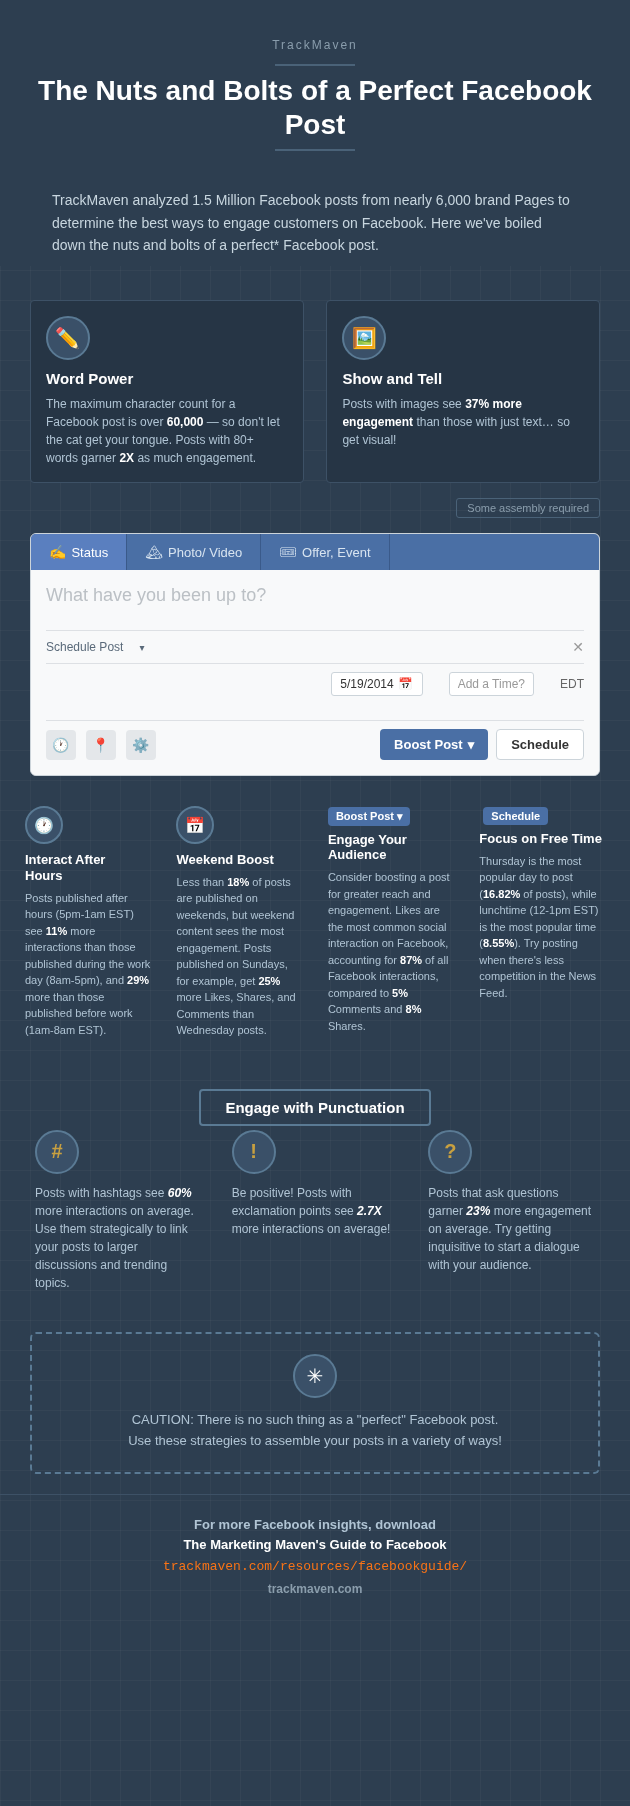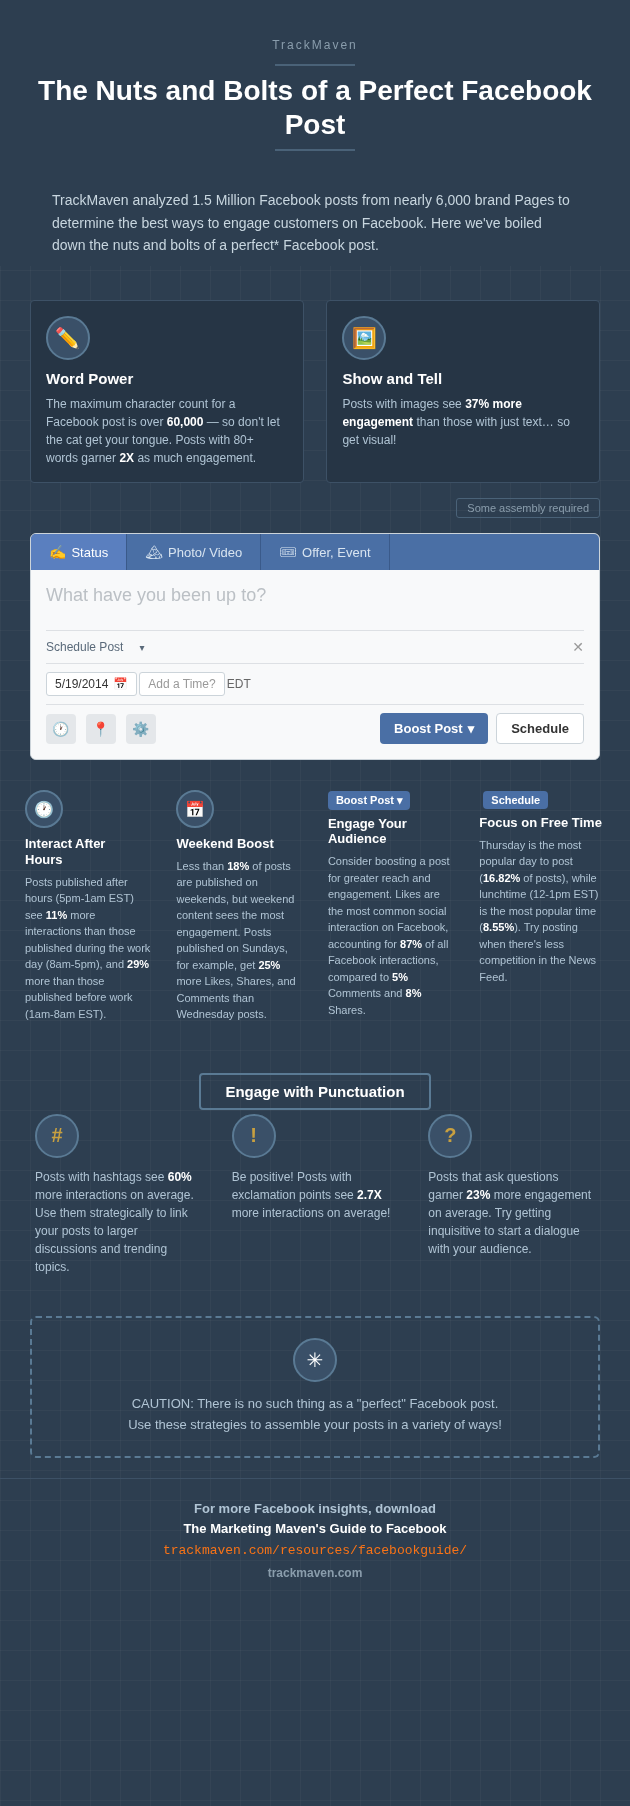--- a/index.html
+++ b/index.html
@@ -133,24 +133,25 @@
       display: flex;
       align-items: center;
       gap: 16px;
       border-top: 1px solid #dde0e4;
       padding-top: 8px;
       margin-bottom: 8px;
     }
     .fb-date-row {
       display: flex;
       align-items: center;
-      gap: 2px;
+      gap: 26px;
       border-top: 1px solid #dde0e4;
       padding-top: 8px;
-      margin-bottom: 8px;
+      margin-bottom: 24px;
+      justify-content: flex-end;
     }
     .fb-date-input {
       background: #ffffff;
       border: 1px solid #ccd4da;
       border-radius: 3px;
       padding: 4px 8px;
       font-size: 12px;
       color: #333;
       display: flex;
       align-items: center;
@@ -297,20 +298,21 @@
       margin-bottom: 10px;
       color: #c8a040;
     }
     .three-box p {
       font-size: 12px;
       color: #b0c4d4;
       line-height: 1.5;
     }
     .three-box p strong {
       color: #ffffff;
+      font-style: italic;
     }
 
     
     .caution-section {
       margin: 10px 30px 20px;
       border: 2px dashed #5a7a94;
       border-radius: 6px;
       padding: 20px;
       text-align: center;
     }

